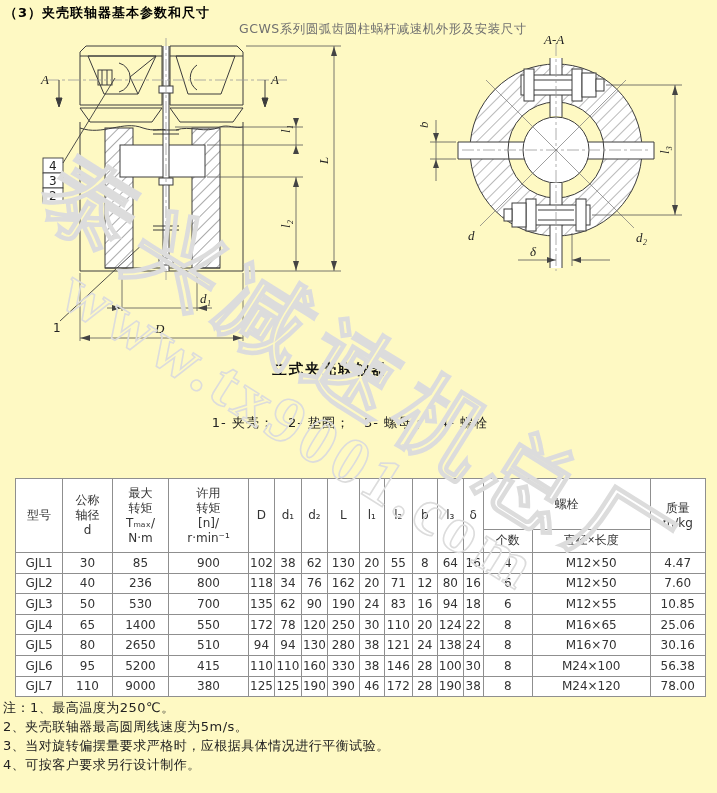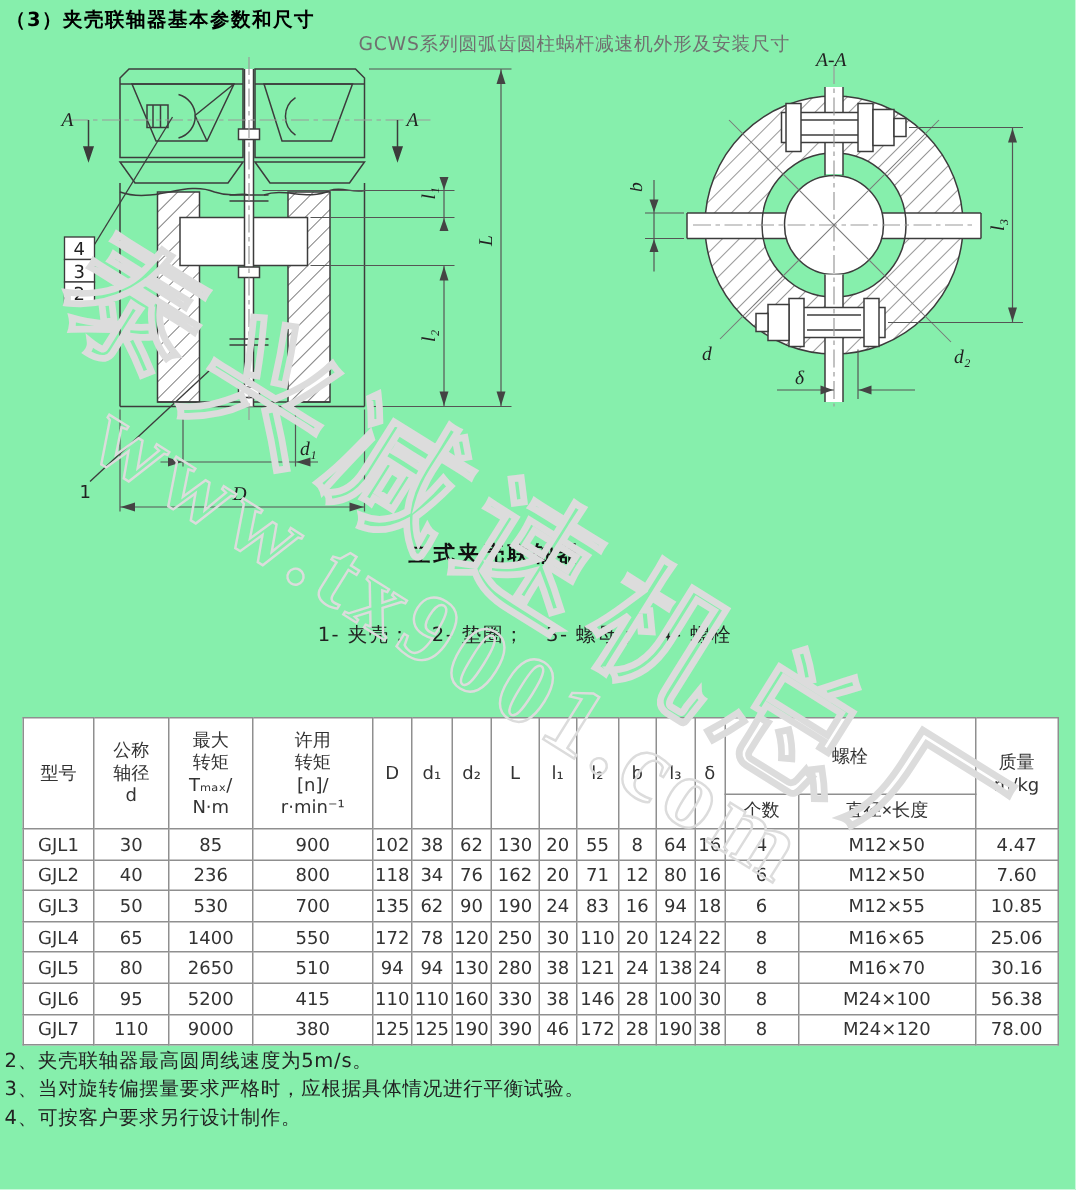--- a/index.html
+++ b/index.html
@@ -1,16 +1,16 @@
 <!DOCTYPE html>
 <html><head>
 <meta charset="utf-8">
 <style>
   html,body{margin:0;padding:0;background:#fff;}
-  #page{position:relative;width:717px;height:793px;background:#86efac;overflow:hidden;
+  #page{position:relative;width:717px;height:793px;background:#fef9c3;overflow:hidden;
         font-family:"DejaVu Sans","Liberation Sans",sans-serif;color:#111;}
   .heading{position:absolute;left:4px;top:4px;font-size:13px;font-weight:bold;color:#000;letter-spacing:1px;}
   .subtitle{position:absolute;left:239px;top:21px;font-size:12.5px;color:#707070;letter-spacing:0.5px;}
   .caption{position:absolute;left:100px;top:360px;width:460px;text-align:center;
            font-size:14.5px;font-weight:bold;color:#111;letter-spacing:2px;}
   .legend{position:absolute;left:0;top:414px;width:700px;text-align:center;font-size:13px;color:#222;letter-spacing:1px;}
   .svgbox{position:absolute;}
   #svgL{left:35px;top:30px;}
   #svgR{left:420px;top:28px;}
   
@@ -405,18 +405,19 @@
           <td>190</td>
           <td>38</td>
           <td>8</td>
           <td>M24×120</td>
           <td>78.00</td>
         </tr>
       </tbody>
   </table>
 
   <div class="notes">
+    <div>注：1、最高温度为250℃。</div>
     <div>2、夹壳联轴器最高圆周线速度为5m/s。</div>
     <div>3、当对旋转偏摆量要求严格时，应根据具体情况进行平衡试验。</div>
     <div>4、可按客户要求另行设计制作。</div>
   </div>
 
 </div>
 
 </body></html>

